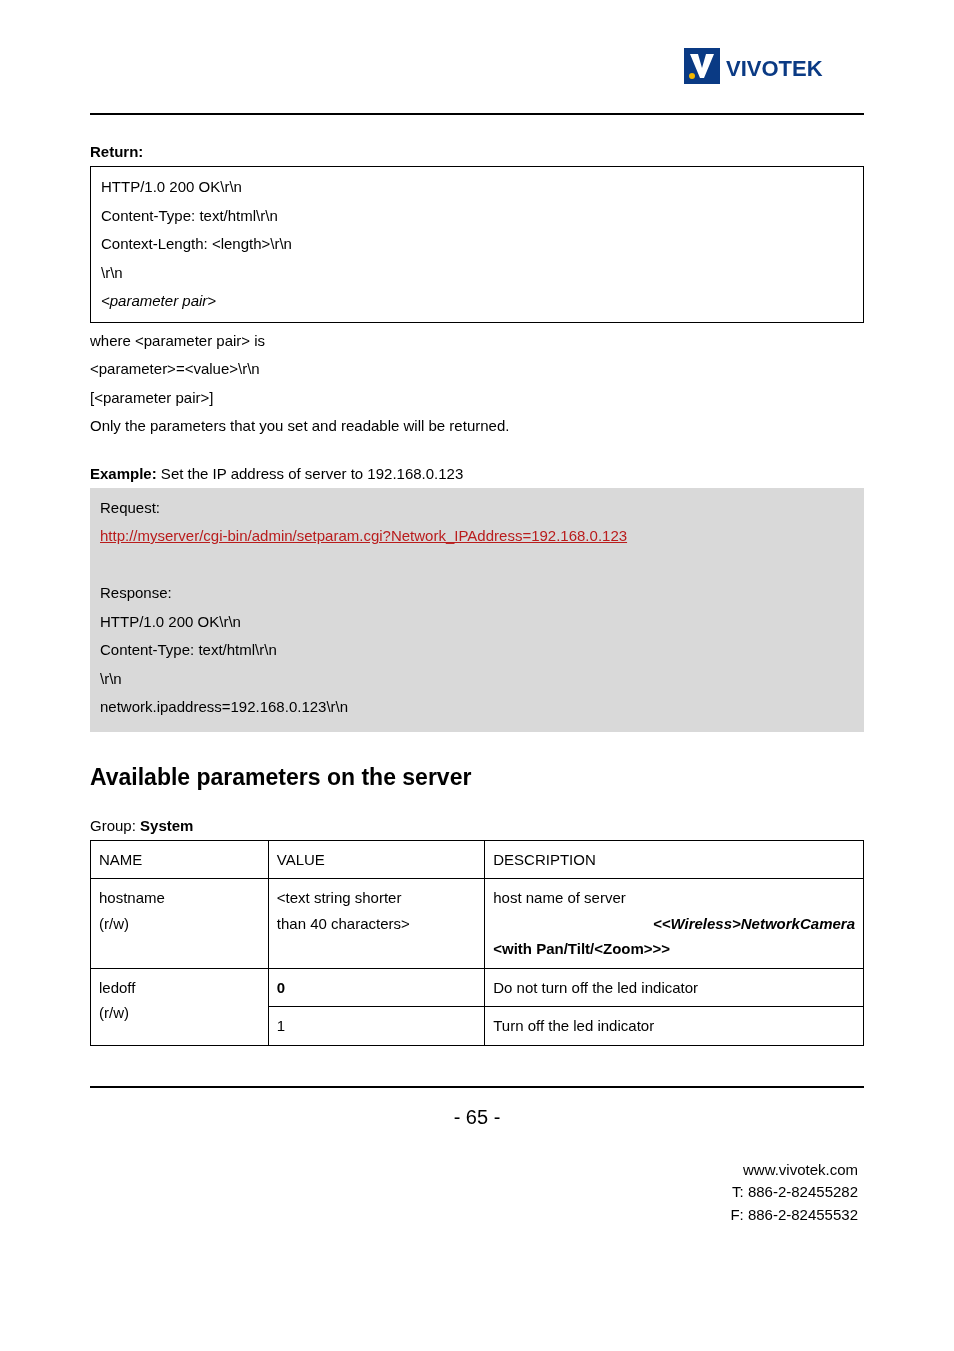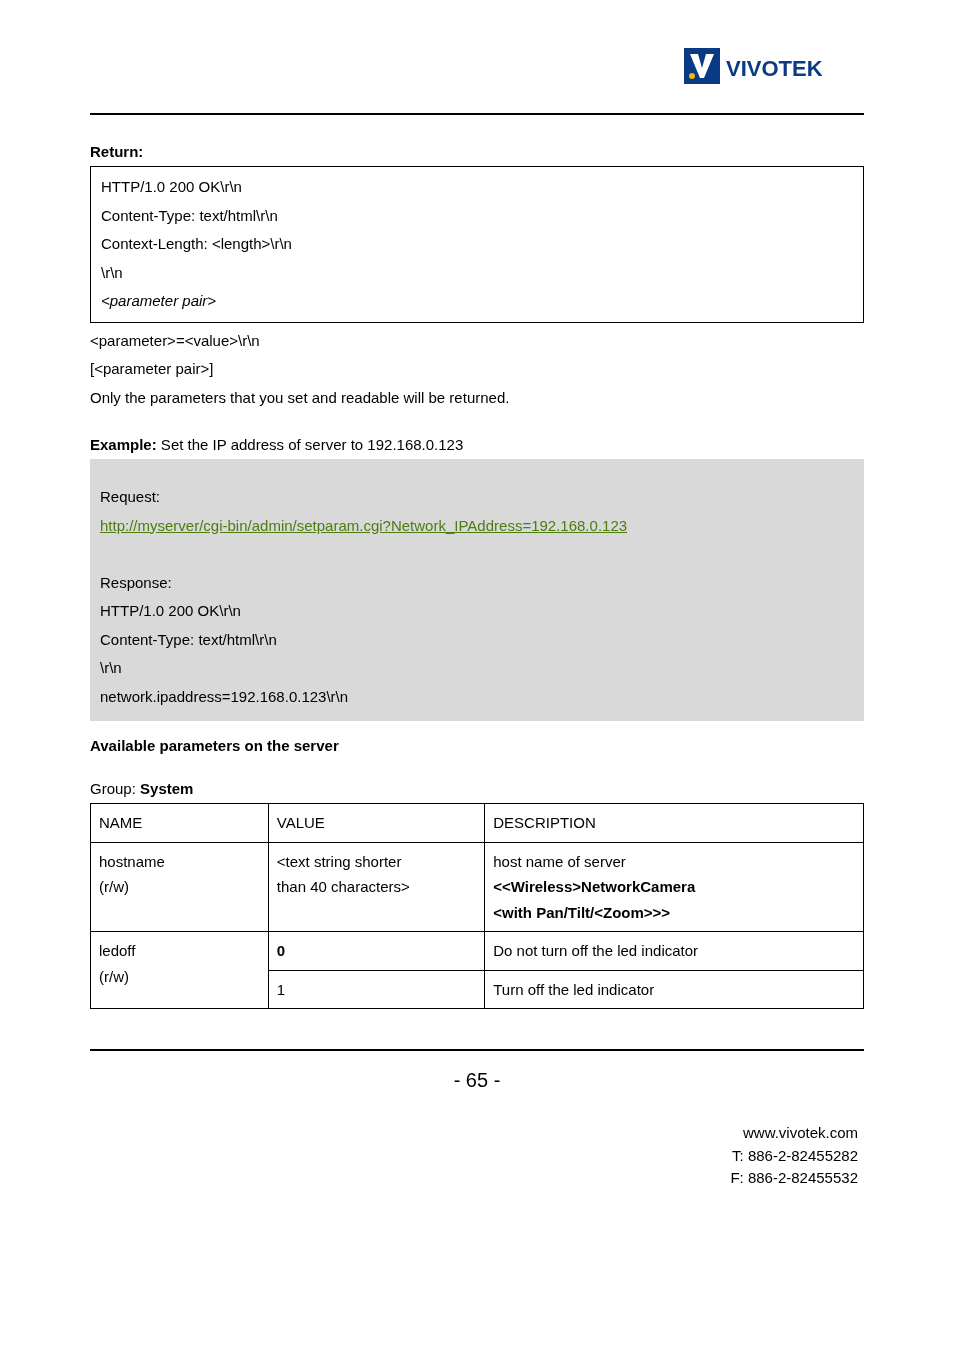--- a/index.html
+++ b/index.html
@@ -36,30 +36,30 @@
   }
   .line { display: block; }
   .italic { font-style: italic; }
   .after-box {
     line-height: 1.9;
     margin-bottom: 24px;
   }
   .example-label { margin-bottom: 6px; }
   .gray-box {
     background: #d9d9d9;
-    padding: 24px 10px 10px 10px;
+    padding: 6px 10px 10px 10px;
     line-height: 1.9;
-    margin-bottom: 16px;
+    margin-bottom: 32px;
   }
   .link {
-    color: #4d7c0f;
+    color: #b91c1c;
     text-decoration: underline;
   }
   h2.section {
-    font-size: 15px;
+    font-size: 23px;
     font-weight: bold;
     margin-bottom: 26px;
   }
   .note {
     margin-bottom: 6px;
     line-height: 1.8;
   }
   .group-label { margin-bottom: 6px; }
   table.params {
     border-collapse: collapse;
@@ -116,20 +116,21 @@
 
   <div class="code-box">
     <span class="line">HTTP/1.0 200 OK\r\n</span>
     <span class="line">Content-Type: text/html\r\n</span>
     <span class="line">Context-Length: &lt;length&gt;\r\n</span>
     <span class="line">\r\n</span>
     <span class="line italic">&lt;parameter pair&gt;</span>
   </div>
 
   <div class="after-box">
+    <span class="line">where &lt;parameter pair&gt; is</span>
     <span class="line">&lt;parameter&gt;=&lt;value&gt;\r\n</span>
     <span class="line">[&lt;parameter pair&gt;]</span>
     <span class="line">Only the parameters that you set and readable will be returned.</span>
   </div>
 
   <div class="example-label">
     <b>Example:</b><span> Set the IP address of server to 192.168.0.123</span>
   </div>
 
   <div class="gray-box">
@@ -160,21 +161,21 @@
       <td class="col-name" rowspan="1">
         <span class="line">hostname</span>
         <span class="line">(r/w)</span>
       </td>
       <td class="col-value">
         <span class="line">&lt;text string shorter</span>
         <span class="line">than 40 characters&gt;</span>
       </td>
       <td class="col-desc">
         <span class="line">host name of server</span>
-        <span class="line" style="display:flex;justify-content:flex-start;">
+        <span class="line" style="display:flex;justify-content:flex-end;font-style:italic;">
           <b>&lt;&lt;Wireless&gt;Network</b>
           <b>Camera</b>
         </span>
         <span class="line"><b>&lt;with Pan/Tilt/&lt;Zoom&gt;&gt;&gt;</b></span>
       </td>
     </tr>
     <tr>
       <td class="col-name" rowspan="2">
         <span class="line">ledoff</span>
         <span class="line">(r/w)</span>

